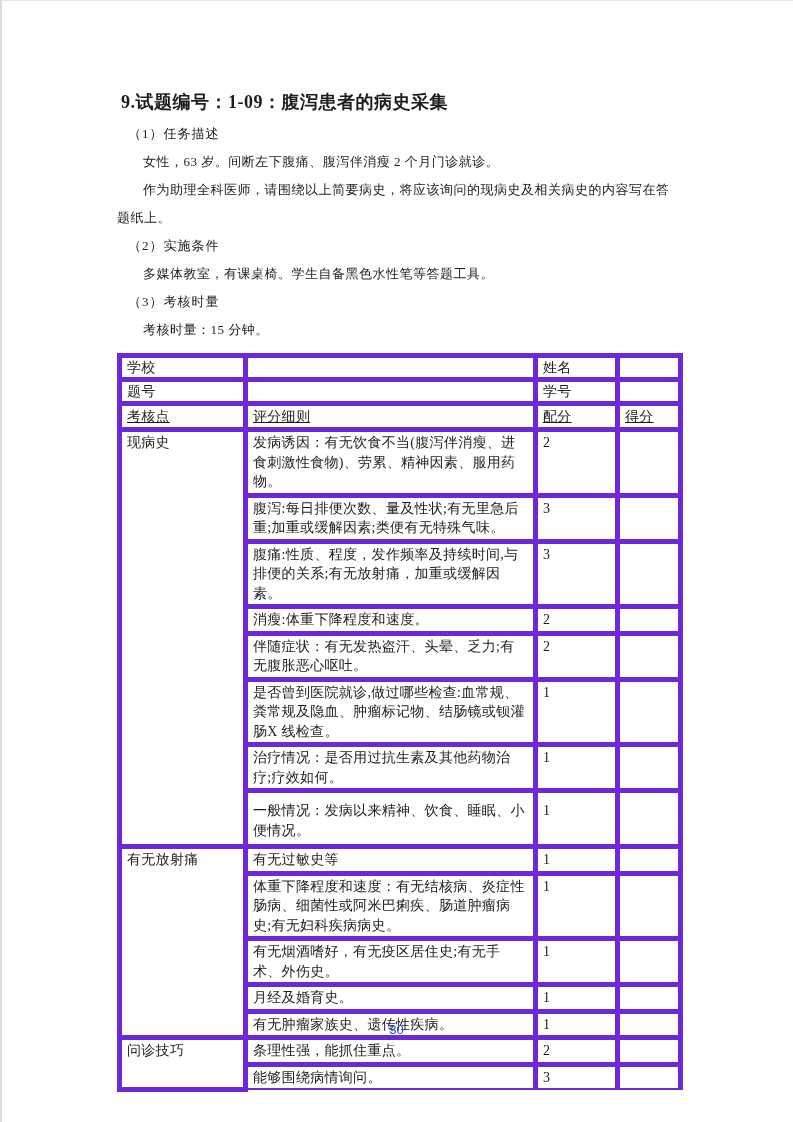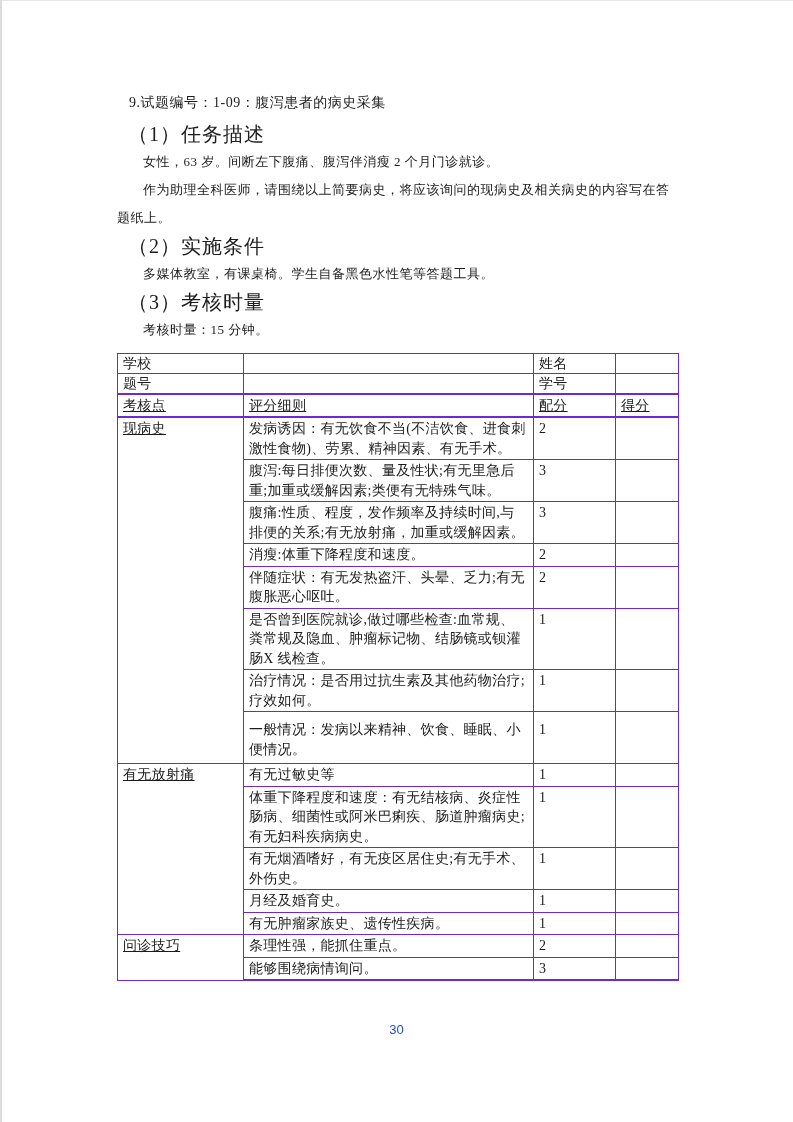--- a/index.html
+++ b/index.html
@@ -12,60 +12,60 @@
     color:#1c1c1c;
     overflow:hidden;
     box-shadow:inset 2px 0 0 #dcdcdc, inset 0 1px 0 #e8e8e8;
   }
   .content{
     position:absolute;
     left:117px;top:90px;
     width:561px;
   }
   .doc-title{
-    font-size:14px;
-    font-weight:normal;
+    font-size:18px;
+    font-weight:bold;
     line-height:25px;
-    margin:0 0 5px 12px;
+    margin:0 0 5px 4px;
     letter-spacing:0.5px;
   }
   .sec-heading{
-    font-size:20px;
+    font-size:13px;
     font-weight:normal;
     line-height:28px;
     margin:0;
     padding-left:11px;
     letter-spacing:1px;
   }
   .body-para{
     font-size:13px;
     line-height:28px;
     margin:0;
     text-indent:2em;
     letter-spacing:0.5px;
   }
   table.rubric{
     border-collapse:collapse;
     table-layout:fixed;
     width:561px;
     margin-top:9px;
   }
   table.rubric td{
-    border:1px solid #6d28d9;
+    border:5px solid #6d28d9;
     font-size:14px;
     line-height:19.5px;
     padding:1px 5px;
     vertical-align:top;
     letter-spacing:0.3px;
     overflow:hidden;
   }
   tr.info-row td{height:17px;line-height:17px;}
   tr.info-row-last td{border-bottom-width:2px;}
   tr.header-row td{height:19px;line-height:19px;border-bottom-width:2px;text-decoration:underline;}
-  td.cat{vertical-align:top;text-decoration:underline;}
+  td.cat{vertical-align:top;}
   td.points{padding-left:6px;}
   tr.row-tall td{padding-top:8px;padding-bottom:4px;}
   table.rubric tr:last-child td{border-bottom-width:2px;}
   .page-number{
     position:absolute;
     left:0;right:0;
     top:1022px;
     text-align:center;
     font-size:13px;
     font-family:"Liberation Sans","DejaVu Sans",sans-serif;
@@ -114,21 +114,21 @@
         <tr class="header-row">
           <td>考核点</td>
           <td>评分细则</td>
           <td>配分</td>
           <td>得分</td>
         </tr>
       </tbody>
       <tbody id="rubric-body">
           <tr>
             <td class="cat" rowspan="8">现病史</td>
-            <td>发病诱因：有无饮食不当(不洁饮食、进食刺激性食物)、劳累、精神因素、有无手术。</td>
+            <td>发病诱因：有无饮食不当(腹泻伴消瘦、进食刺激性食物)、劳累、精神因素、服用药物。</td>
             <td class="points">2</td>
             <td></td>
           </tr>
           <tr>
             <td>腹泻:每日排便次数、量及性状;有无里急后重;加重或缓解因素;类便有无特殊气味。</td>
             <td class="points">3</td>
             <td></td>
           </tr>
           <tr>
             <td>腹痛:性质、程度，发作频率及持续时间,与排便的关系;有无放射痛，加重或缓解因素。</td>

